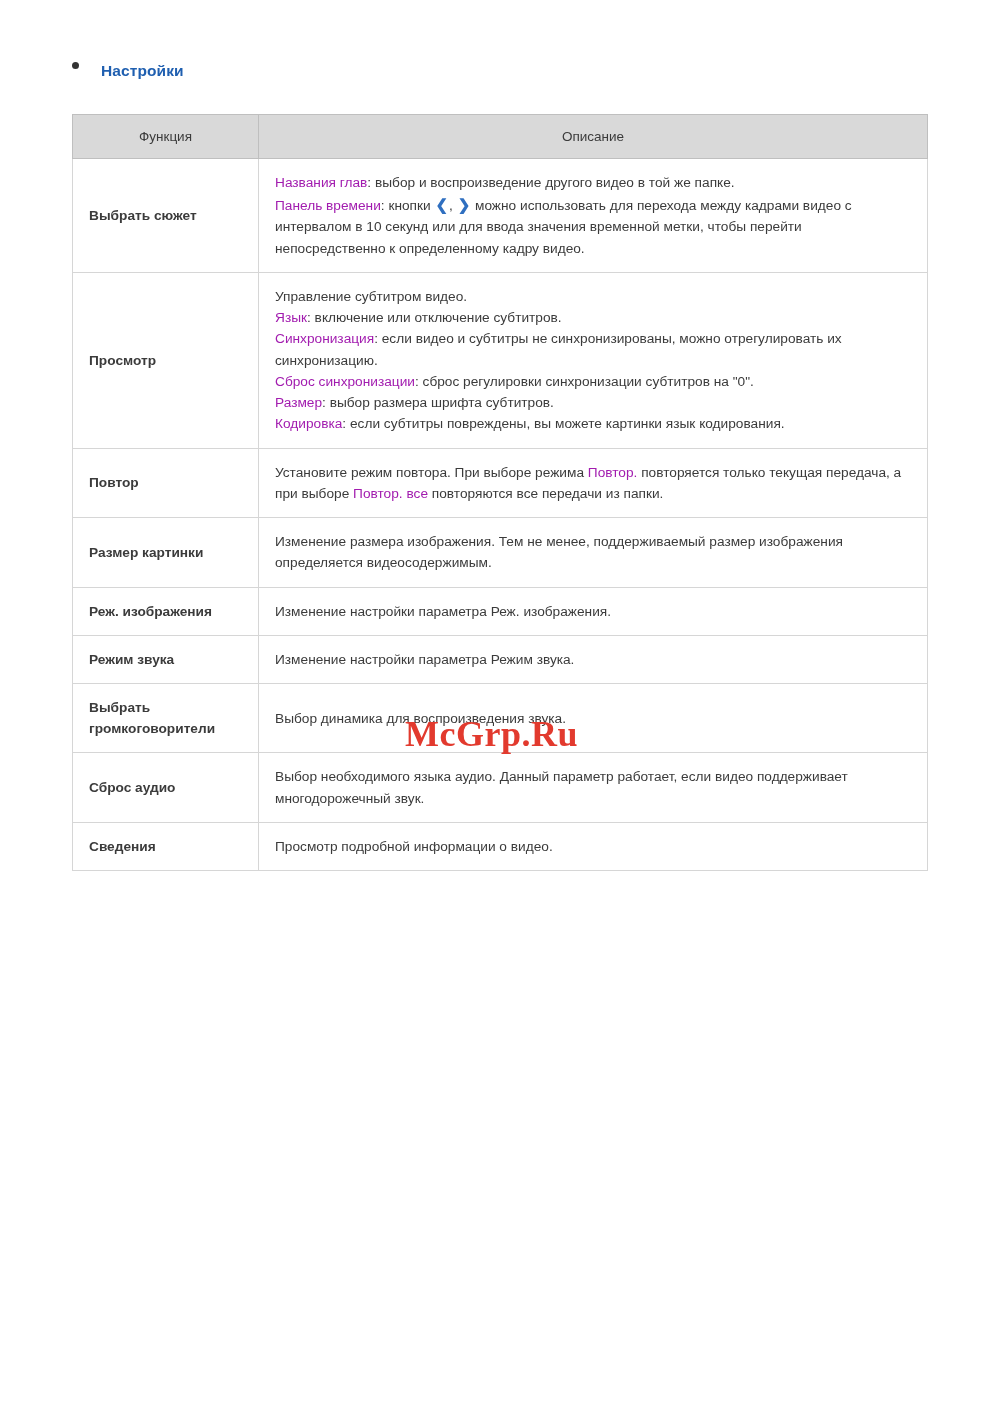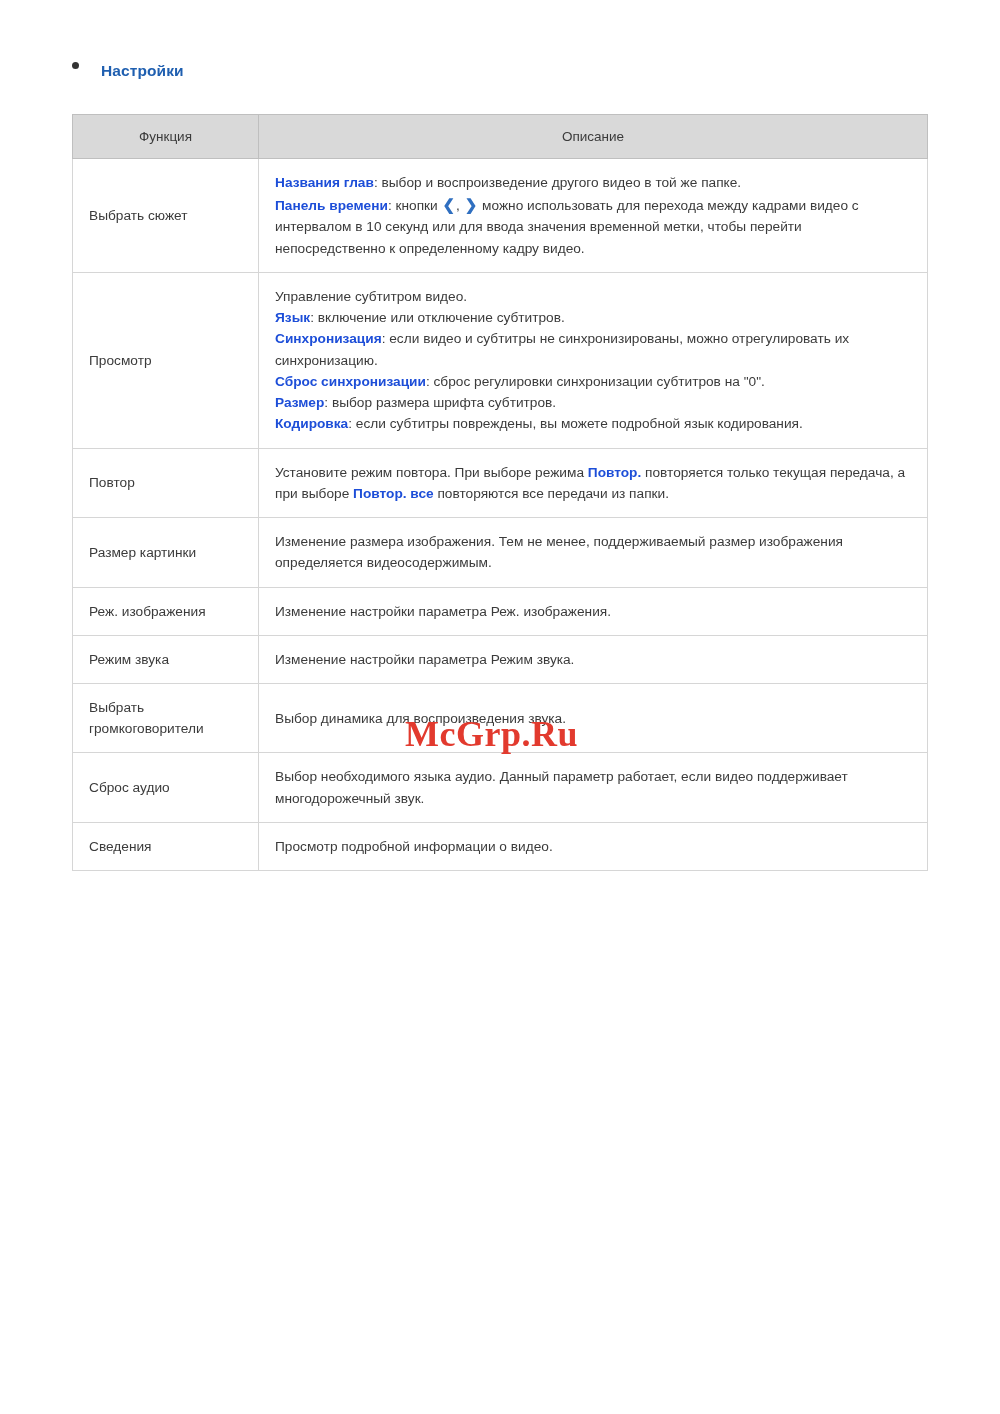--- a/index.html
+++ b/index.html
@@ -65,29 +65,29 @@
     border: 1px solid #d6d6d6;
     vertical-align: middle;
     padding: 13px 16px;
     font-size: 13.7px;
     line-height: 1.55;
     color: #3b3b3b;
   }
   td.fn {
     width: 173px;
     color: #1f5fb0;
-    font-weight: normal;
+    font-weight: bold;
     padding-left: 16px;
     font-size: 13.7px;
     line-height: 1.5;
   }
   th.col-fn { width: 173px; }
   .blue {
-    color: #1d4ed8;
-    font-weight: bold;
+    color: #a21caf;
+    font-weight: normal;
   }
   .arrow {
     color: #2f6fc0;
     font-weight: bold;
     font-size: 15px;
     padding: 0 1px;
   }
   
   .watermark {
     position: absolute;
@@ -128,21 +128,21 @@
           </td>
         </tr>
         <tr>
           <td class="fn">Просмотр</td>
           <td>
             <div><span>Управление субтитром видео.</span></div>
             <div><span class="blue">Язык</span><span>: включение или отключение субтитров.</span></div>
             <div><span class="blue">Синхронизация</span><span>: если видео и субтитры не синхронизированы, можно отрегулировать их синхронизацию.</span></div>
             <div><span class="blue">Сброс синхронизации</span><span>: сброс регулировки синхронизации субтитров на "0".</span></div>
             <div><span class="blue">Размер</span><span>: выбор размера шрифта субтитров.</span></div>
-            <div><span class="blue">Кодировка</span><span>: если субтитры повреждены, вы можете подробной язык кодирования.</span></div>
+            <div><span class="blue">Кодировка</span><span>: если субтитры повреждены, вы можете картинки язык кодирования.</span></div>
           </td>
         </tr>
         <tr>
           <td class="fn">Повтор</td>
           <td>
             <div><span>Установите режим повтора. При выборе режима </span><span class="blue">Повтор.</span><span> повторяется только текущая передача, а при выборе </span><span class="blue">Повтор. все</span><span> повторяются все передачи из папки.</span></div>
           </td>
         </tr>
         <tr>
           <td class="fn">Размер картинки</td>

